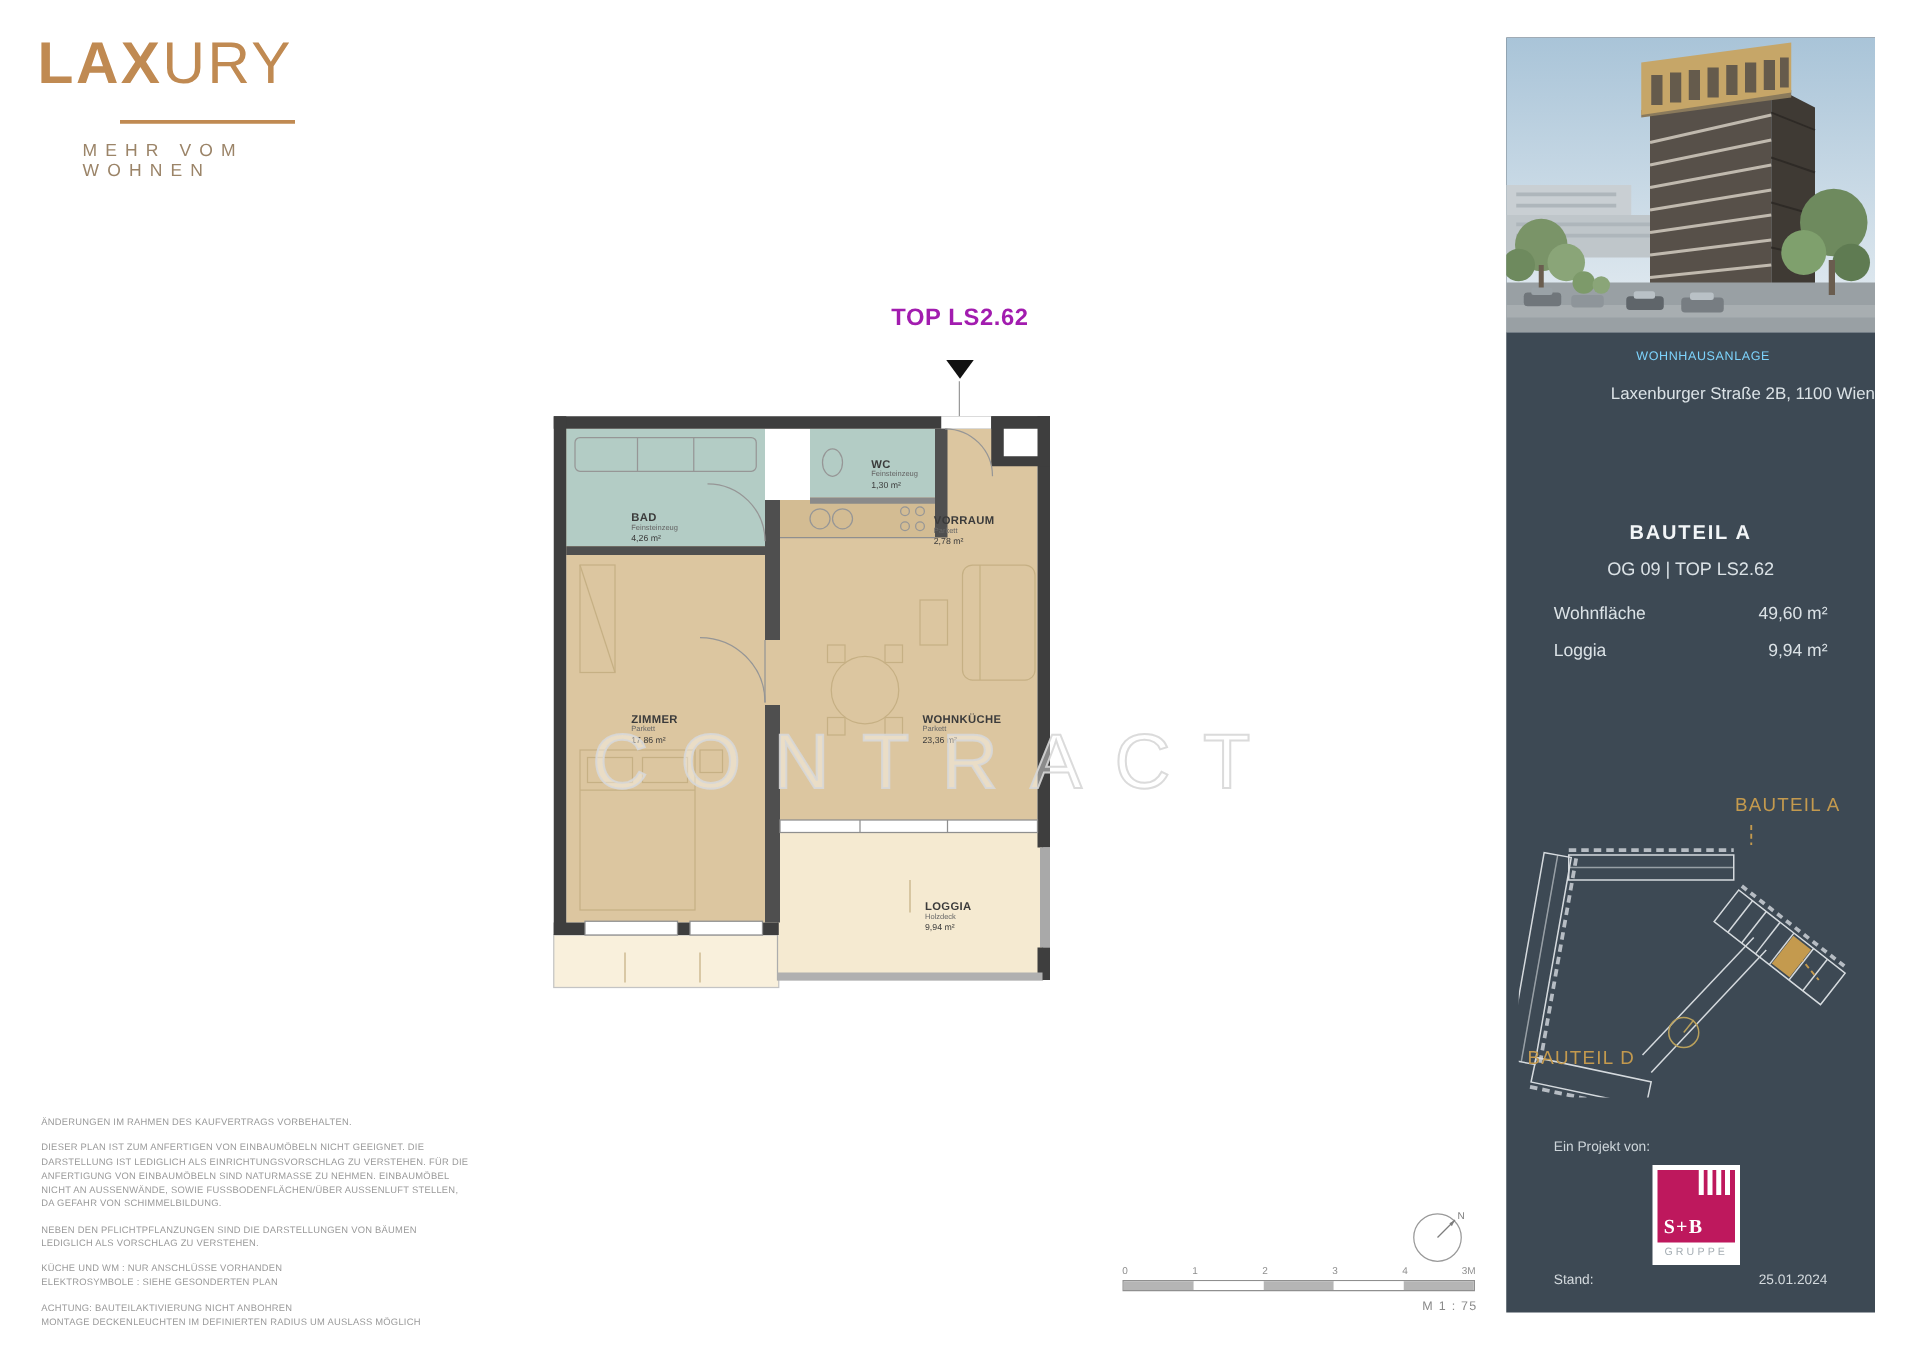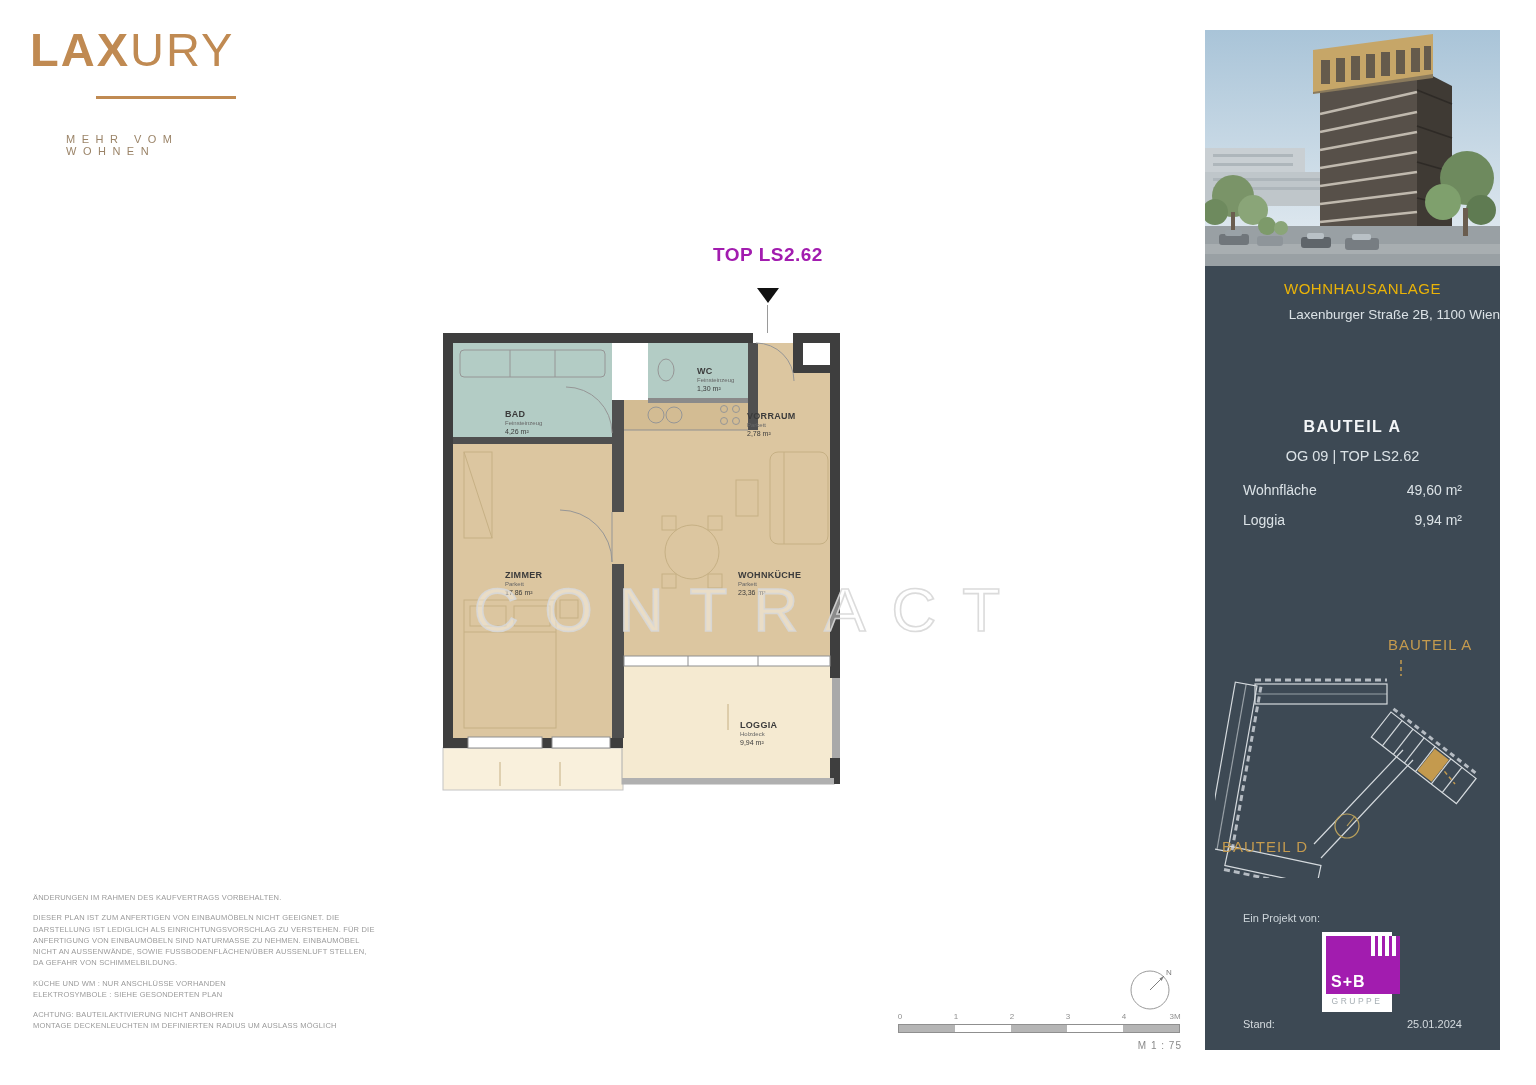--- a/index.html
+++ b/index.html
@@ -6,21 +6,21 @@
   html,body { background:#ffffff; }
   body { font-family:"Liberation Sans", sans-serif; }
   .page { position:relative; width:1536px; height:1085px; background:#ffffff; overflow:hidden; }
 
   
   .logo { position:absolute; left:30px; top:24px; }
   .logo-word { font-size:47px; letter-spacing:2px; color:#c08a52; line-height:1.1; }
   .logo-word .bold { font-weight:700; }
   .logo-word .light { font-weight:300; }
   .logo-rule { position:absolute; left:66px; top:72px; width:140px; height:3px; background:#c08a52; }
-  .logo-tagline { position:absolute; left:36px; top:88px; font-size:11px; letter-spacing:6.5px; color:#9b8468; font-weight:500;margin-top:21px; }
+  .logo-tagline { position:absolute; left:36px; top:88px; font-size:14px; letter-spacing:6.5px; color:#9b8468; font-weight:500; }
 
   
   .top-label { position:absolute; left:690px; top:244px; width:156px; text-align:center;
                font-size:19px; font-weight:700; color:#a21caf; letter-spacing:.5px; }
   .top-arrow { position:absolute; left:757px; top:288px; width:0; height:0;
                border-left:11px solid transparent; border-right:11px solid transparent;
                border-top:15px solid #111; }
   .top-hairline { position:absolute; left:767px; top:305px; width:1px; height:30px; background:#9a9a9a; }
 
   
@@ -53,32 +53,32 @@
   .scalebar { position:absolute; left:898px; top:1012px; width:284px; height:46px; }
   .scalebar .tick { position:absolute; top:0; font-size:8px; color:#8f8f8f; transform:translateX(-50%); }
   .scalebar .bar { position:absolute; left:0; top:12px; width:282px; height:9px; border:1px solid #8f8f8f; display:flex; }
   .scalebar .seg { width:56px; height:100%; }
   .seg-f { background:#b5b5b5; } .seg-e { background:#ffffff; }
   .scale-label { position:absolute; right:0; top:28px; font-size:10px; color:#8a8a8a; letter-spacing:1px; }
 
   
   .sidebar { position:absolute; left:1205px; top:30px; width:295px; height:1020px; background:#3d4954; color:#e2e8eb; }
   .photo { position:absolute; left:0; top:0; }
-  .sb-title   { position:absolute; left:0; top:250px; width:295px; text-align:center; font-size:15px; letter-spacing:.5px; color:#eab308;padding-left:20px; }
+  .sb-title   { position:absolute; left:0; top:250px; width:295px; text-align:center; font-size:10px; letter-spacing:.5px; color:#7dd3fc;padding-left:20px; }
   .sb-address { position:absolute; left:0; top:277px; width:295px; text-align:right; font-size:13.5px; color:#dbe2e6; }
   .sb-bauteil { position:absolute; left:0; top:388px; width:295px; text-align:center; font-size:16px; font-weight:700; letter-spacing:1.5px; color:#f2f5f7; }
   .sb-floor   { position:absolute; left:0; top:418px; width:295px; text-align:center; font-size:14.5px; color:#dbe2e6; }
   .sb-row { position:absolute; left:38px; width:219px; display:flex; justify-content:space-between; font-size:14px; color:#dbe2e6; }
   .sb-row1 { top:452px; } .sb-row2 { top:482px; }
   .siteplan { position:absolute; left:10px; top:618px; }
   .sp-label { position:absolute; font-size:15px; letter-spacing:1px; color:#c49a4e; }
   .sp-a { left:183px; top:606px; } .sp-d { left:17px;  top:808px; }
   .sb-projectby { position:absolute; left:38px; top:882px; font-size:11px; color:#cdd5da; }
   .devlogo { position:absolute; left:117px; top:902px; width:70px; height:80px; background:#ffffff; padding:4px 4px 2px 4px; }
-  .devlogo .gray { position:relative; width:74px; height:58px; background:#a21caf; }
+  .devlogo .gray { position:relative; width:62px; height:58px; background:#be185d;font-family:Liberation Serif, serif; }
   .devlogo .bars { position:absolute; right:4px; top:0; display:flex; gap:3px; }
   .devlogo .bars i { display:block; width:4px; height:20px; background:#ffffff; }
   .devlogo .sb-txt { position:absolute; left:5px; bottom:3px; font-size:16px; font-weight:700; color:#ffffff; letter-spacing:1px; }
   .devlogo .gruppe { margin-top:2px; text-align:center; font-size:8.5px; letter-spacing:2.5px; color:#a6aeb4; }
   .sb-stand { position:absolute; left:38px; top:988px; font-size:11px; color:#d4dade; }
   .sb-date  { position:absolute; right:38px; top:988px; font-size:11px; color:#d4dade; }
 </style>
 </head>
 <body>
 
@@ -199,20 +199,22 @@
     <div class="room-name">LOGGIA</div>
     <div class="room-mat">Holzdeck</div>
     <div class="room-area">9,94 m²</div>
   </div>
 
   <div class="wm wm2">CONTRACT</div>
 
   <div class="disclaimer">
     <p>ÄNDERUNGEN IM RAHMEN DES KAUFVERTRAGS VORBEHALTEN.</p>
     <p>DIESER PLAN IST ZUM ANFERTIGEN VON EINBAUMÖBELN NICHT GEEIGNET. DIE DARSTELLUNG IST LEDIGLICH ALS EINRICHTUNGSVORSCHLAG ZU VERSTEHEN. FÜR DIE ANFERTIGUNG VON EINBAUMÖBELN SIND NATURMASSE ZU NEHMEN. EINBAUMÖBEL NICHT AN AUSSENWÄNDE, SOWIE FUSSBODENFLÄCHEN/ÜBER AUSSENLUFT STELLEN, DA GEFAHR VON SCHIMMELBILDUNG.</p>
+    <p>NEBEN DEN PFLICHTPFLANZUNGEN SIND DIE DARSTELLUNGEN VON BÄUMEN
+LEDIGLICH ALS VORSCHLAG ZU VERSTEHEN.</p>
     <p>KÜCHE UND WM : NUR ANSCHLÜSSE VORHANDEN
 ELEKTROSYMBOLE : SIEHE GESONDERTEN PLAN</p>
     <p>ACHTUNG: BAUTEILAKTIVIERUNG NICHT ANBOHREN
 MONTAGE DECKENLEUCHTEN IM DEFINIERTEN RADIUS UM AUSLASS MÖGLICH</p>
   </div>
 
   <svg class="compass" width="50" height="50" viewBox="0 0 50 50">
     <circle cx="24" cy="26" r="19" fill="none" stroke="#9a9a9a" stroke-width="1"></circle>
     <line x1="24" y1="26" x2="38" y2="12" stroke="#7d7d7d" stroke-width="1"></line>
     <polygon points="38,12 33.5,14.5 35.5,17" fill="#7d7d7d"></polygon>

